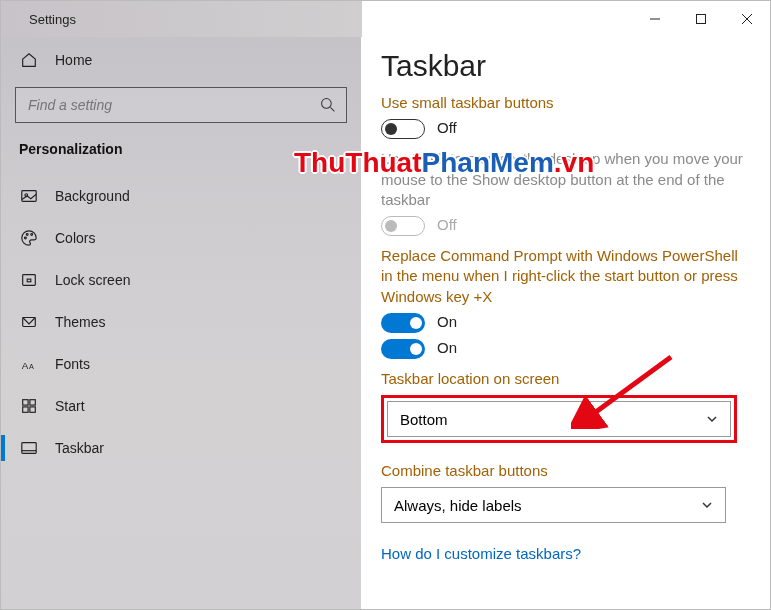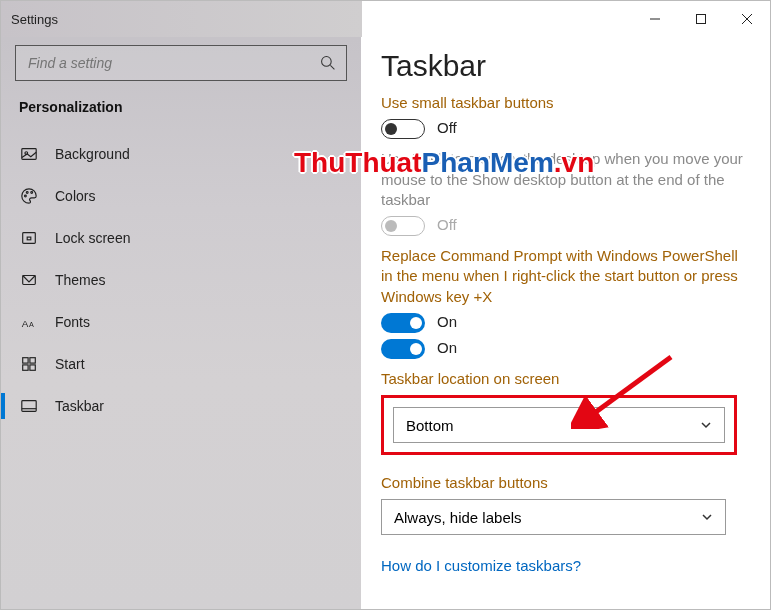--- a/index.html
+++ b/index.html
@@ -1,17 +1,17 @@
 <!DOCTYPE html>
 <html><head>
 <meta charset="utf-8">
 <style>
 * { box-sizing: border-box; margin: 0; padding: 0; font-family: "Segoe UI", sans-serif; }
 body { width: 771px; height: 610px; overflow: hidden; border: 1px solid #bbb; position: relative; background: #fff; }
-.titlebar { height: 36px; display: flex; align-items: center; padding-left: 10px; background: linear-gradient(90deg,#c7c3c8 0%,#d0cecf 47%,#fff 47%,#fff 100%); }
+.titlebar { height: 36px; display: flex; align-items: center; padding-left: 28px; background: linear-gradient(90deg,#c7c3c8 0%,#d0cecf 47%,#fff 47%,#fff 100%); }
 .titlebar .title { font-size: 13px; color: #222; flex: 1; }
 .win-ctrls { display: flex; }
 .win-ctrls .ctrl { width: 46px; height: 32px; display: flex; align-items: center; justify-content: center; color: #222; }
 .win-ctrls svg { width: 12px; height: 12px; stroke: #222; stroke-width: 1; fill: none; }
 .main { display: flex; height: calc(100% - 36px); }
 .sidebar { width: 360px; background: linear-gradient(180deg,#c6c3c8 0%,#cfccd0 30%,#d4d1d3 60%,#d2d0d2 100%); padding-top: 2px; }
 .home-row, .nav-item { display: flex; align-items: center; height: 42px; padding-left: 18px; gap: 16px; font-size: 14px; color: #222; }
 .home-row { margin-bottom: 6px; }
 .nav-item { position: relative; }
 .nav-item.active::before { content: ""; position: absolute; left: 0; top: 8px; bottom: 8px; width: 4px; background: #0078d4; }
@@ -30,21 +30,21 @@
 .toggle.off { border: 1.5px solid #333; background: #fff; }
 .toggle.off .knob { width: 12px; height: 12px; background: #333; border-radius: 50%; position: absolute; left: 3px; top: 2.5px; }
 .toggle.on { background: #0078d4; }
 .toggle.on .knob { width: 12px; height: 12px; background: #fff; border-radius: 50%; position: absolute; right: 3px; top: 4px; }
 .toggle.disabled { border: 1.5px solid #bbb; }
 .toggle.disabled .knob { background: #bbb; }
 .toggle-state { font-size: 15px; color: #222; }
 .toggle-state.dim { color: #aaa; }
 .select-box { width: 345px; height: 36px; border: 1px solid #999; display: flex; align-items: center; padding: 0 12px; justify-content: space-between; font-size: 15px; margin-top: 6px; }
 .select-box svg { width: 12px; height: 12px; stroke: #333; stroke-width: 1.5; fill: none; }
-.highlight-box { border: 3px solid #e30613; padding: 9px; width: 356px; margin-top: 6px; }
+.highlight-box { border: 3px solid #e30613; padding: 3px; width: 356px; margin-top: 6px; }
 .highlight-box .select-box { margin-top: 0; width: 100%; border: 1px solid #999; }
 .help-link { color: #0067c0; font-size: 15px; margin-top: 22px; cursor: pointer; }
 .watermark { position: absolute; top: 146px; left: 293px; font-size: 28px; font-weight: 700; white-space: nowrap; pointer-events: none; text-shadow: -1px -1px 0 #fff,1px -1px 0 #fff,-1px 1px 0 #fff,1px 1px 0 #fff, -2px 0 0 #fff,2px 0 0 #fff,0 -2px 0 #fff,0 2px 0 #fff; }
 .watermark .red { color: #e30613; }
 .watermark .blue { color: #1a5fb4; }
 .arrow { position: absolute; top: 348px; left: 570px; width: 110px; height: 80px; pointer-events: none; }
 </style>
 </head>
 <body>
 
@@ -65,20 +65,28 @@
         <svg viewBox="0 0 12 12">
           <line x1="1" y1="1" x2="11" y2="11"></line>
           <line x1="11" y1="1" x2="1" y2="11"></line>
         </svg>
       </div>
   </div>
 </div>
 
 <div class="main">
   <div class="sidebar">
+    <div class="home-row">
+      <span class="icon-slot">
+          <svg viewBox="0 0 20 20">
+            <path d="M3 9 L10 3 L17 9 V17 H3 Z"></path>
+          </svg>
+        </span>
+      <span>Home</span>
+    </div>
     <div class="search-box">
       <input placeholder="Find a setting" style="">
       <svg viewBox="0 0 20 20">
           <circle cx="8" cy="8" r="6"></circle>
           <line x1="13" y1="13" x2="18" y2="18"></line>
         </svg>
     </div>
     <div class="category">Personalization</div>
 
     <div class="nav-item">

